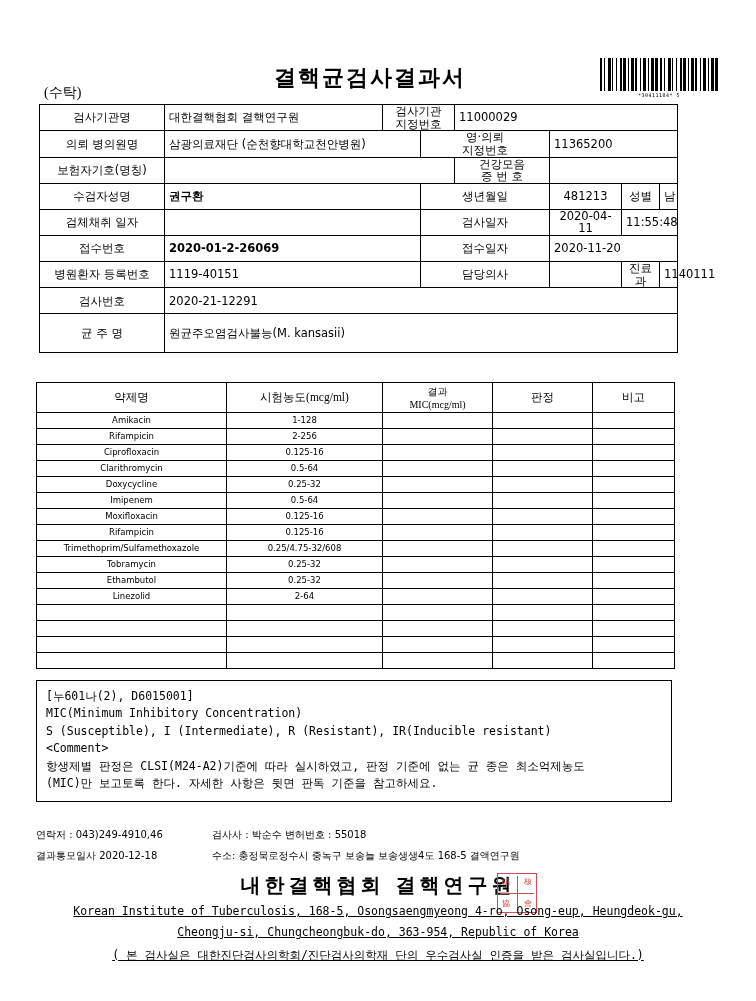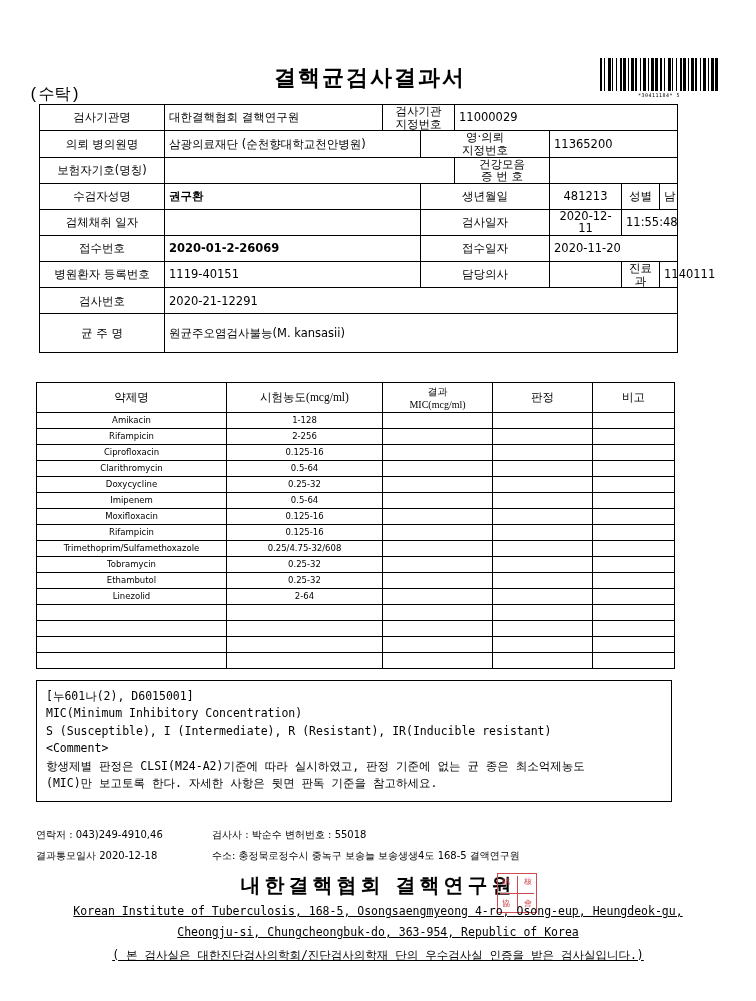--- a/index.html
+++ b/index.html
@@ -18,24 +18,24 @@
   .page {
     position: absolute;
     left: 0; top: 0;
     width: 756px;
     height: 1001px;
   }
 
   
   .subtag {
     position: absolute;
-    left: 29px;
+    left: 44px;
     top: 84px;
-    font-size: 16px;
-    font-family: Liberation Mono, monospace;
+    font-size: 14px;
+    font-family: Liberation Serif, serif;
   }
   .doc-title {
     position: absolute;
     left: 220px;
     top: 63px;
     width: 300px;
     text-align: center;
     font-size: 22px;
     font-weight: bold;
     letter-spacing: 2px;
@@ -259,21 +259,21 @@
       <td class="lbl" colspan="2">생년월일</td>
       <td class="ctr">481213</td>
       <td class="lbl">성별</td>
       <td class="ctr">남</td>
     </tr>
 
     <tr>
       <td class="lbl">검체채취 일자</td>
       <td class="val" colspan="2"></td>
       <td class="lbl" colspan="2">검사일자</td>
-      <td class="ctr">2020-12-11</td>
+      <td class="ctr">2020-04-11</td>
       <td class="ctr" colspan="2">11:55:48</td>
     </tr>
 
     <tr>
       <td class="lbl">접수번호</td>
       <td class="val bold" colspan="2">2020-01-2-26069</td>
       <td class="lbl" colspan="2">접수일자</td>
       <td class="val" colspan="3">2020-11-20</td>
     </tr>
 

